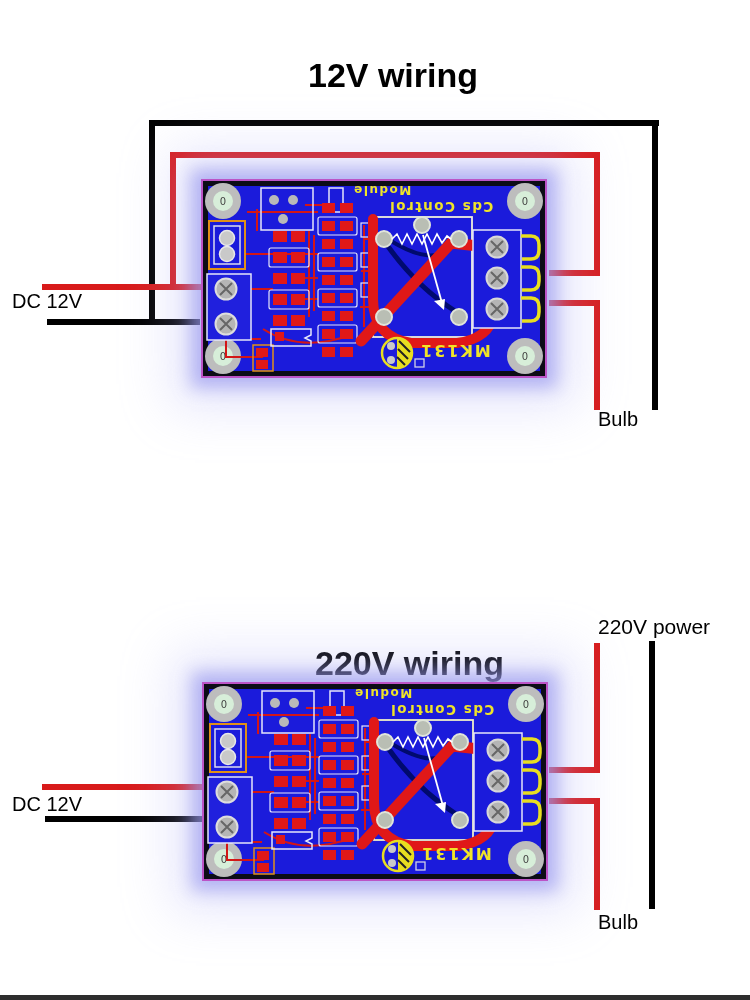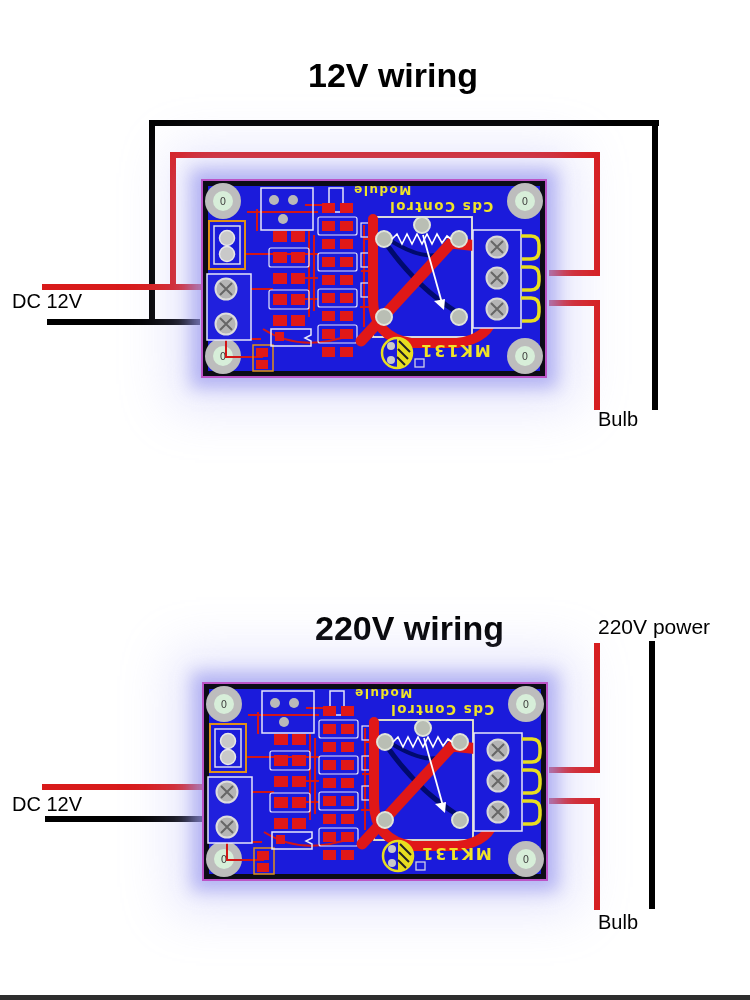--- a/index.html
+++ b/index.html
@@ -211,21 +211,21 @@
           <circle cx="190" cy="181" r="4" fill="#c9c9c9"></circle>
         <rect x="214" y="180" width="9" height="8" fill="none" stroke="#cfcfe8" stroke-width="1.3"></rect>
       </g>
 
       <text x="240" y="31" font-size="13.5" letter-spacing="1.5" text-anchor="middle" class="silk" transform="rotate(180 240 27)">Cds Control</text>
       <text x="181" y="15" font-size="12" letter-spacing="1.5" text-anchor="middle" class="silk" transform="rotate(180 181 11)">Module</text>
       <text x="254" y="176" font-size="16" letter-spacing="2" text-anchor="middle" class="silk" transform="rotate(180 254 171)">MK131</text>
     </svg>
   </div>
 
-  <div class="title" style="top:610px;padding-left:69px;">220V wiring</div>
+  <div class="title" style="top:645px;padding-left:69px;">220V wiring</div>
   <div class="label small" style="left:598px;top:616px;">220V power</div>
 
   <div class="wire black" style="left:649px;top:641px;width:6px;height:268px;"></div>
   <div class="wire black" style="left:45px;top:816px;width:157px;height:6px;"></div>
 
   <div class="wire red" style="left:594px;top:643px;width:6px;height:130px;"></div>
   <div class="wire red" style="left:549px;top:767px;width:51px;height:6px;"></div>
   <div class="wire red" style="left:549px;top:798px;width:51px;height:6px;"></div>
   <div class="wire red" style="left:594px;top:798px;width:6px;height:112px;"></div>
   <div class="wire red" style="left:42px;top:784px;width:162px;height:6px;"></div>

